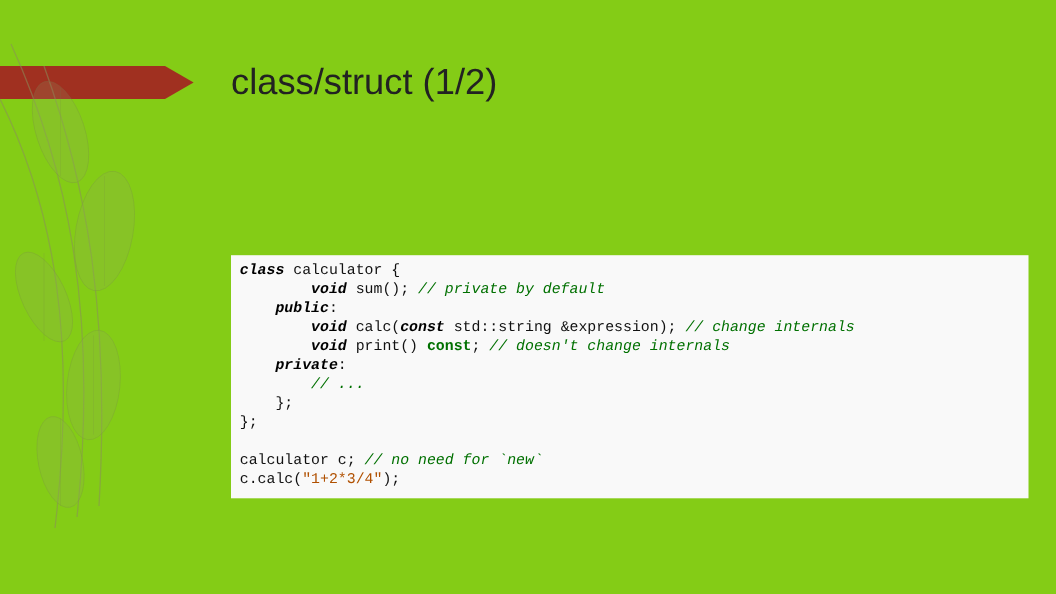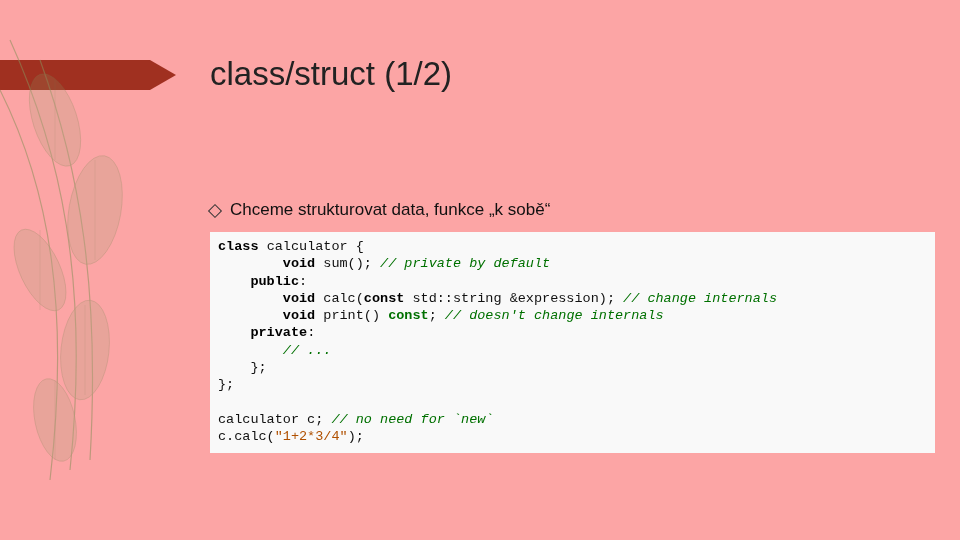--- a/index.html
+++ b/index.html
@@ -2,21 +2,21 @@
 <html><head>
 <meta charset="utf-8">
 <style>
   * { margin: 0; padding: 0; box-sizing: border-box; }
   html, body { width: 960px; height: 540px; overflow: hidden; font-family: Arial, Helvetica, sans-serif; background: #fff; }
 
   .slide {
     position: relative;
     width: 960px;
     height: 540px;
-    background: #fca5a5;
+    background: #84cc16;
   }
 
   
   .wedge {
     position: absolute;
     top: 60px;
     left: 0;
     width: 150px;
     height: 30px;
     background: #a03020;
@@ -82,21 +82,21 @@
     width: 725px;
     background: #f9f9f9;
     padding: 6px 8px 8px 8px;
     font-family: "Courier New", Courier, monospace;
     font-size: 13.5px;
     line-height: 1.28;
     white-space: pre;
     color: #111;
   }
   .codeblock div { white-space: pre; }
-  .kw   { color: #000; font-weight: bold; }
+  .kw   { color: #000; font-weight: bold; font-style: italic; }
   .cmt  { color: #007000; font-style: italic; }
   .str  { color: #b05000; }
   .const{ color: #007000; font-weight: bold; }
 </style>
 </head>
 <body>
 
 <div class="slide">
 
   <div class="wedge"></div>
@@ -120,20 +120,16 @@
         <line x1="95" y1="130" x2="95" y2="230"></line>
         <line x1="40" y1="200" x2="40" y2="280"></line>
         <line x1="85" y1="275" x2="85" y2="365"></line>
         <line x1="55" y1="350" x2="55" y2="430"></line>
       </g>
     </svg>
   </div>
 
   <h1 class="title">class/struct (1/2)</h1>
 
-  <div class="bullet-row">
-    <span class="diamond-icon"></span>
-    <span>Chceme strukturovat data, funkce „k sobě“</span>
-  </div>
 
   <div class="codeblock"><div><span class="kw">class</span> <span>calculator</span><span> {</span></div><div><span>        </span><span class="kw">void</span><span> sum(); </span><span class="cmt">// private by default</span></div><div><span>    </span><span class="kw">public</span><span>:</span></div><div><span>        </span><span class="kw">void</span><span> calc(</span><span class="kw">const</span><span> std::string &amp;expression); </span><span class="cmt">// change internals</span></div><div><span>        </span><span class="kw">void</span><span> print() </span><span class="const">const</span><span>; </span><span class="cmt">// doesn't change internals</span></div><div><span>    </span><span class="kw">private</span><span>:</span></div><div><span>        </span><span class="cmt">// ...</span></div><div><span>    };</span></div><div><span>};</span></div><div><span> </span></div><div><span>calculator c; </span><span class="cmt">// no need for `new`</span></div><div><span>c.calc(</span><span class="str">"1+2*3/4"</span><span>);</span></div></div>
 
 </div>
 
 </body></html>

